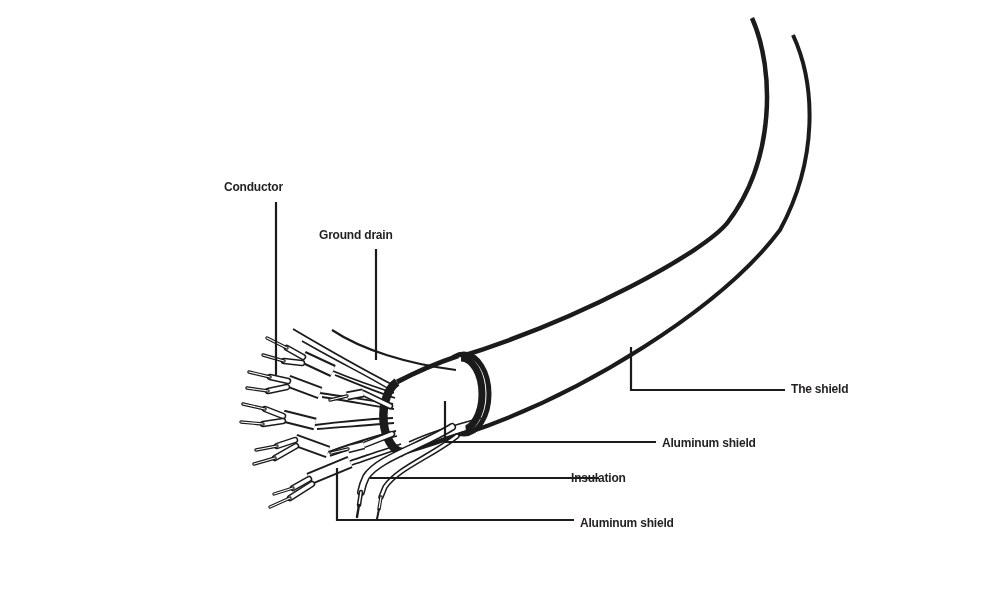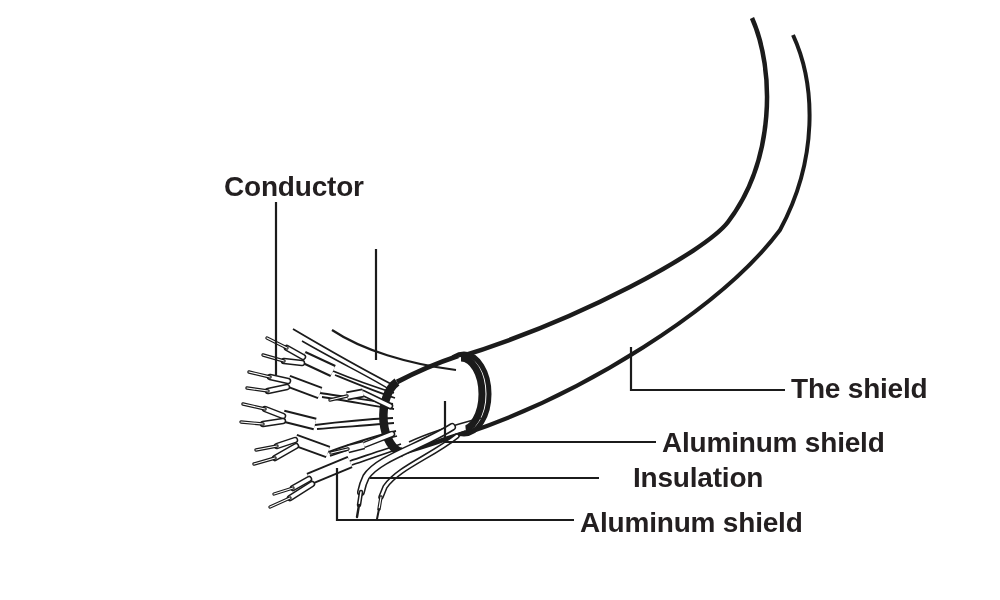--- a/index.html
+++ b/index.html
@@ -8,21 +8,21 @@
     width:1000px;height:600px;
     background:#ffffff;
     overflow:hidden;
     font-family:"Liberation Sans", sans-serif;
   }
   #art{position:absolute;left:0;top:0;width:1000px;height:600px;}
   .label{
     position:absolute;
     transform:translateY(-50%);
     font-weight:700;
-    font-size:28px;
+    font-size:12px;
     letter-spacing:-0.2px;
     color:#231f20;
     white-space:nowrap;
     user-select:none;
   }
 </style>
 </head>
 <body>
 
 <div id="stage">
@@ -176,17 +176,18 @@
         <path d="M376,249 L376,360"></path>
         <path d="M631,347 L631,390 L785,390"></path>
         <path d="M445,401 L445,442 L656,442"></path>
         <path d="M370,478 L599,478"></path>
         <path d="M337,468 L337,520 L574,520"></path>
       </g>
     </g>
   </svg>
 
   <div class="label" style="left:224px;top:187px;">Conductor</div>
+  <div class="label" style="left:319px;top:235px;">Ground drain</div>
   <div class="label" style="left:791px;top:389px;">The shield</div>
   <div class="label" style="left:662px;top:443px;">Aluminum shield</div>
-  <div class="label" style="left:633px;top:478px;">Insulation</div>
+  <div class="label" style="left:571px;top:478px;">Insulation</div>
   <div class="label" style="left:580px;top:523px;">Aluminum shield</div>
 </div>
 
 </body></html>

